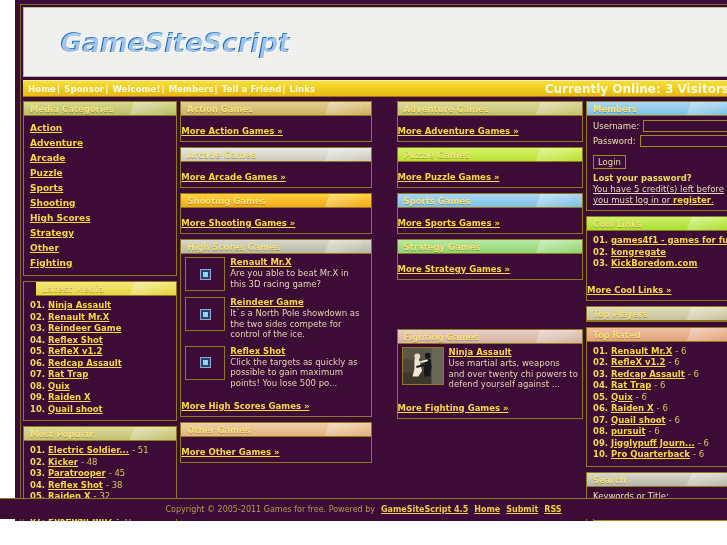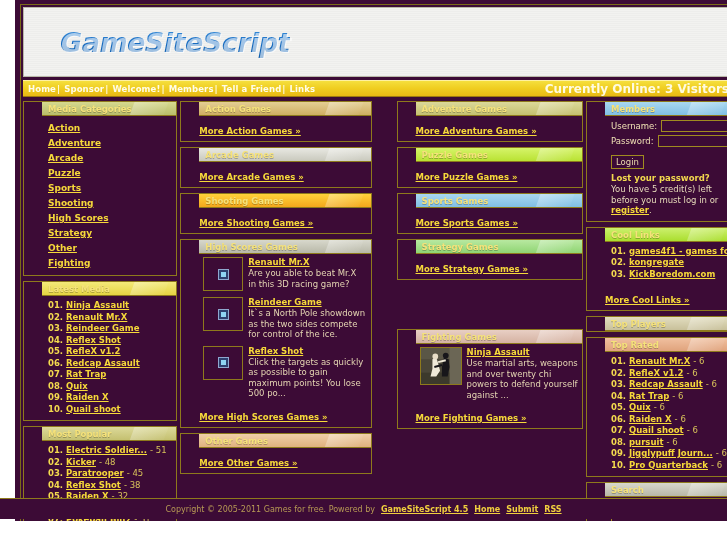--- a/index.html
+++ b/index.html
@@ -78,21 +78,20 @@
   .col-left   { width: 163px; }
   .col-mid    { width: 202px; }
   .col-mid2   { width: 197px; margin-left: 22px; }
   .col-right  { width: 148px; }
 
   
   .box {
     border: 1px solid #8e7a1c;
     background: #3c0b36;
     margin-bottom: 5px;
-    padding-left: 18px;
   }
   .box-hdr {
     height: 14px;
     font-size: 8.5px;
     font-weight: bold;
     color: #f5e27a;
     padding: 2px 0 0 6px;
     border-bottom: 1px solid #8e7a1c;
     overflow: hidden;
     position: relative;
@@ -115,21 +114,21 @@
   .h-silver   { background: linear-gradient(180deg,#e8e8e2,#c9c9bd); }
   .h-gold     { background: linear-gradient(180deg,#ffd23a,#f3a81c); }
   .h-stone    { background: linear-gradient(180deg,#d8d8cc,#b8b8a8); }
   .h-khaki    { background: linear-gradient(180deg,#dcd99a,#c4c070); }
   .h-peach    { background: linear-gradient(180deg,#f0cfa8,#e0b27e); }
   .h-lime     { background: linear-gradient(180deg,#d6f46a,#b9e233); }
   .h-sky      { background: linear-gradient(180deg,#a9d8f0,#80bfe4); }
   .h-mint     { background: linear-gradient(180deg,#b8e8a0,#8fd573); }
   .h-pinkish  { background: linear-gradient(180deg,#e8cfc4,#d5b2a2); }
   .h-salmon   { background: linear-gradient(180deg,#f0c0a0,#e0a37c); }
-  .h-yellowg  { background: linear-gradient(180deg,#f4e97a,#e5d442); }
+  .h-yellowg  { background: linear-gradient(180deg,#f4e97a,#e5d442); margin-left: 12px; }
   .h-graygold { background: linear-gradient(180deg,#e2ddc0,#c8c09a); }
   .h-greenlt  { background: linear-gradient(180deg,#ccf06e,#aade2e); }
 
   
   .cat-list { list-style: none; margin: 0; padding: 0; }
   .cat-list li { margin: 0 0 1px 0; line-height: 11px; }
   .cat-list a {
     color: #f6d93a;
     font-size: 9px;
     font-weight: bold;
@@ -241,20 +240,21 @@
     font-size: 8.5px;
     font-weight: bold;
     color: #f3da4e;
     margin-top: 4px;
   }
   .credit-note {
     font-size: 8.5px;
     color: #e8dcbb;
     line-height: 10.5px;
     margin-top: 1px;
+    text-decoration: underline;
   }
   .credit-note a { color: #f6d93a; font-weight: bold; text-decoration: underline; }
   .search-label { font-size: 8.5px; color: #efe0b4; margin-bottom: 3px; }
 
   
   .footer {
     position: absolute;
     left: 0;
     top: 498px;
     width: 727px;

